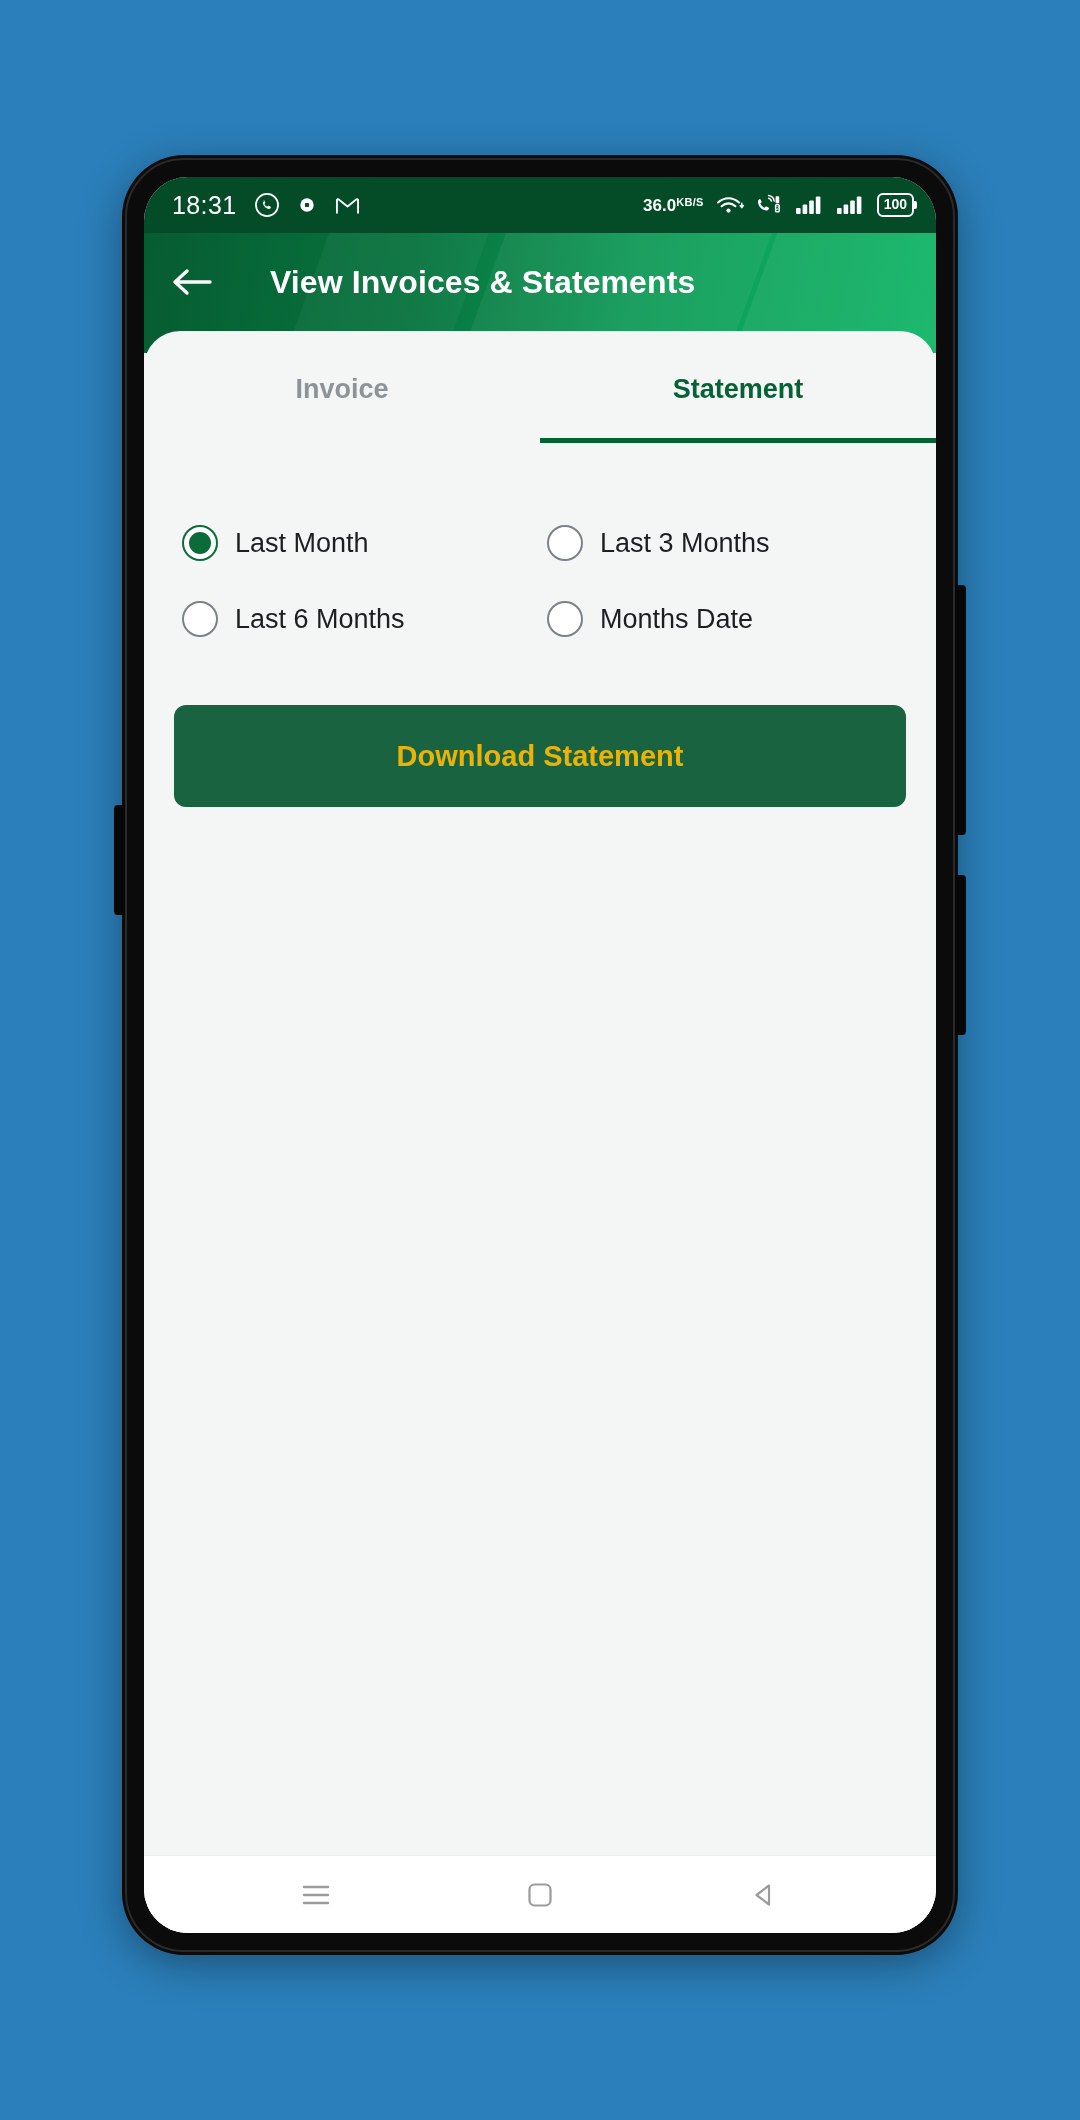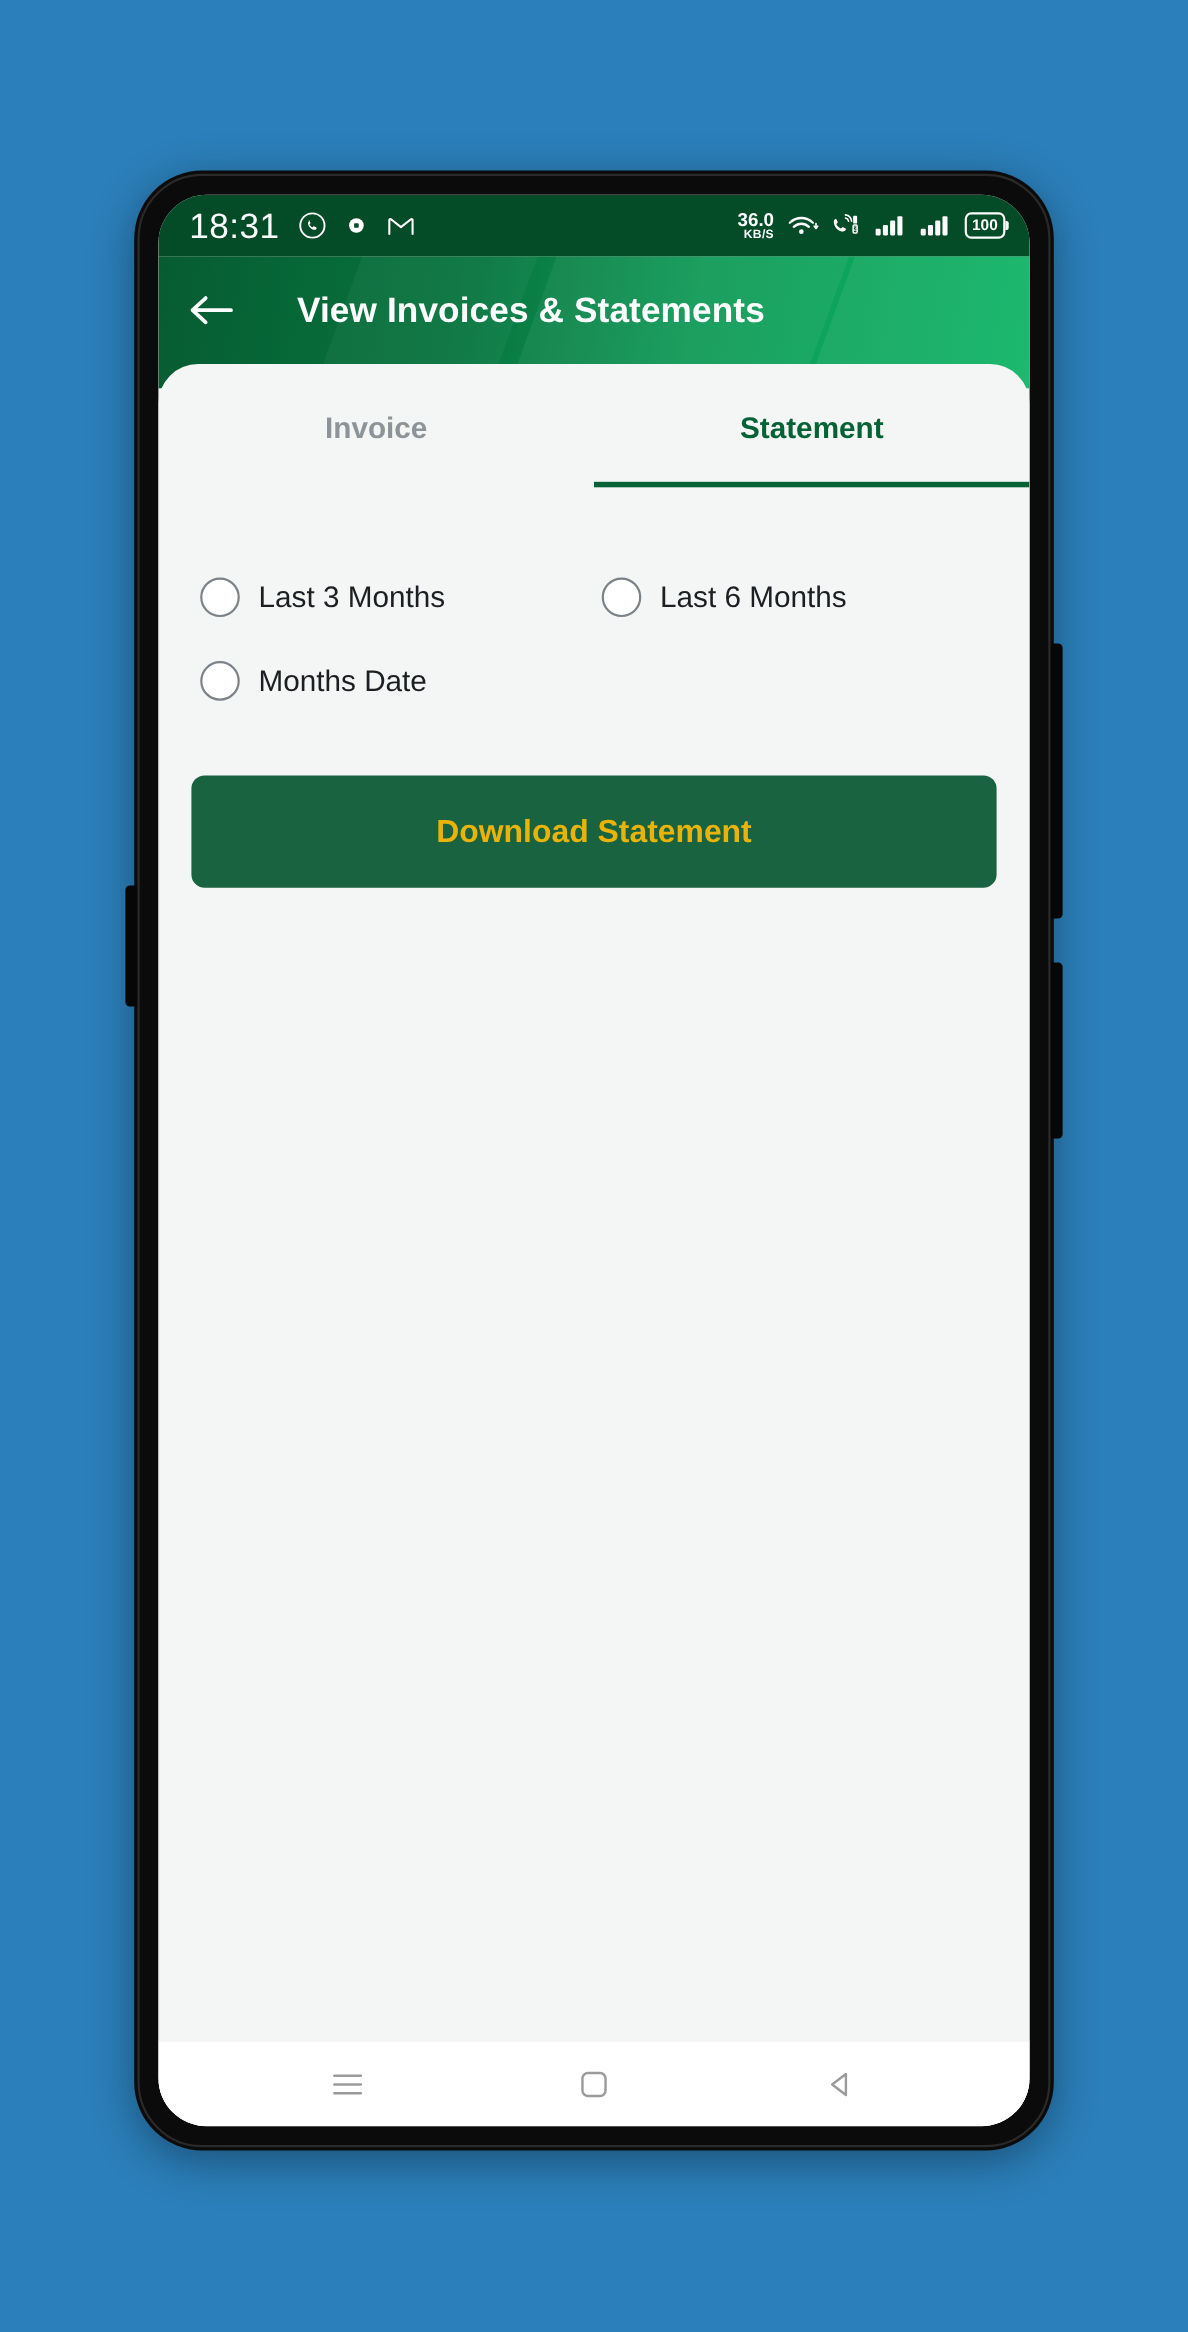--- a/index.html
+++ b/index.html
@@ -74,28 +74,28 @@
     display: flex;
     align-items: center;
     justify-content: space-between;
     padding: 0 22px 0 28px;
     color: #ffffff;
     z-index: 3;
   }
   .status-left { display: flex; align-items: center; gap: 17px; }
   .status-right { display: flex; align-items: center; gap: 11px; }
   #status-time {
-    font-size: 32px;
+    font-size: 25px;
     font-weight: 400;
     letter-spacing: 0.4px;
     color: #ffffff;
   }
   .sb-icon { display: flex; align-items: center; }
   #net-speed {
-    display: flex; flex-direction: column; align-items: flex-end;
+    display: flex; align-items: flex-start;
     line-height: 1;
   }
   #net-speed .v { font-size: 17px; font-weight: 700; }
   #net-speed .u { font-size: 11px; font-weight: 700; letter-spacing: 0.3px; }
   #battery-badge {
     border: 2px solid #fff;
     border-radius: 6px;
     padding: 1px 5px 1px 5px;
     font-size: 14px;
     font-weight: 700;
@@ -370,20 +370,24 @@
         <div class="tab inactive">
           <span>Invoice</span>
         </div>
         <div class="tab active">
           <span>Statement</span>
         </div>
       </div>
 
       <div id="options-grid">
 
+        <div class="radio-option selected">
+          <span class="radio-circle"></span>
+          <span class="radio-label">Last Month</span>
+        </div>
 
         <div class="radio-option">
           <span class="radio-circle"></span>
           <span class="radio-label">Last 3 Months</span>
         </div>
 
         <div class="radio-option">
           <span class="radio-circle"></span>
           <span class="radio-label">Last 6 Months</span>
         </div>

